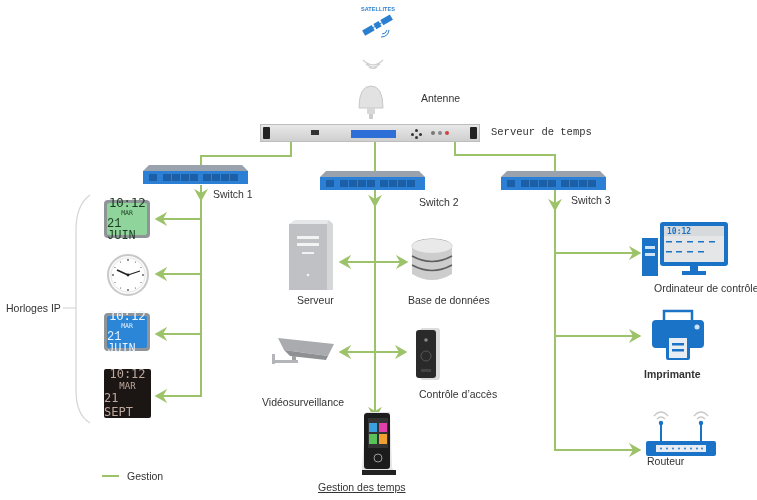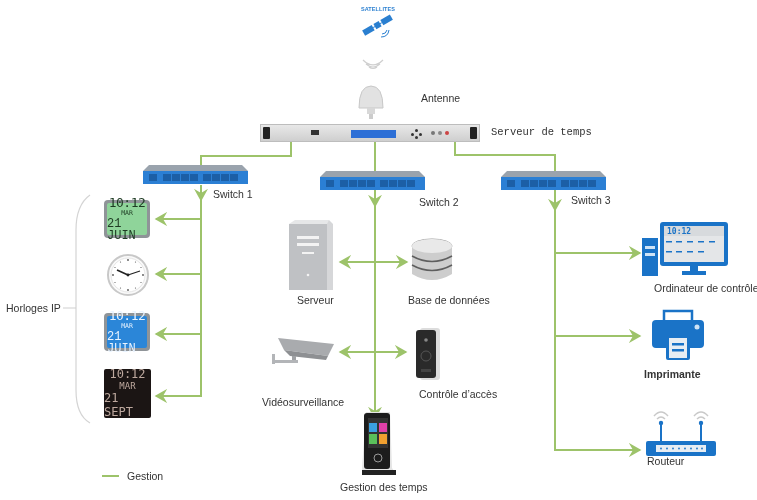--- a/index.html
+++ b/index.html
@@ -242,21 +242,21 @@
   <polygon points="6,0 30,0 32,56 36,62 2,62 2,56" fill="#e4e4e4"></polygon>
   <rect x="4" y="1" width="26" height="56" rx="3" fill="#1c1c1c"></rect>
   <rect x="8" y="6" width="20" height="30" fill="#333"></rect>
   <rect x="9" y="11" width="8" height="9" fill="#3aa0e0"></rect>
   <rect x="19" y="11" width="8" height="9" fill="#e040a8"></rect>
   <rect x="9" y="22" width="8" height="10" fill="#5ac05a"></rect>
   <rect x="19" y="22" width="8" height="10" fill="#f0a030"></rect>
   <circle cx="18" cy="46" r="4" stroke="#999" fill="none"></circle>
   <rect x="2" y="58" width="34" height="5" fill="#222"></rect>
 </svg>
-<div class="lbl" style="left:340px;top:481px;">Gestion des temps</div>
+<div class="lbl" style="left:318px;top:481px;text-decoration:underline;">Gestion des temps</div>
 
 <svg class="abs" style="left:642px;top:220px;" width="88" height="56">
   <rect x="0" y="18" width="16" height="38" fill="#1a73c7"></rect>
   <rect x="3" y="26" width="10" height="3" fill="#cfe3f6"></rect>
   <rect x="3" y="33" width="10" height="3" fill="#cfe3f6"></rect>
   <rect x="18" y="2" width="68" height="44" rx="3" fill="#1a73c7"></rect>
   <rect x="22" y="6" width="60" height="36" fill="#e4e6e8"></rect>
   <rect x="22" y="6" width="60" height="10" fill="#d7dadd"></rect>
   <text x="25" y="14" font-size="8" font-weight="bold" fill="#1a73c7" font-family="DejaVu Sans Mono, monospace">10:12</text>
   <g fill="#1a73c7">

